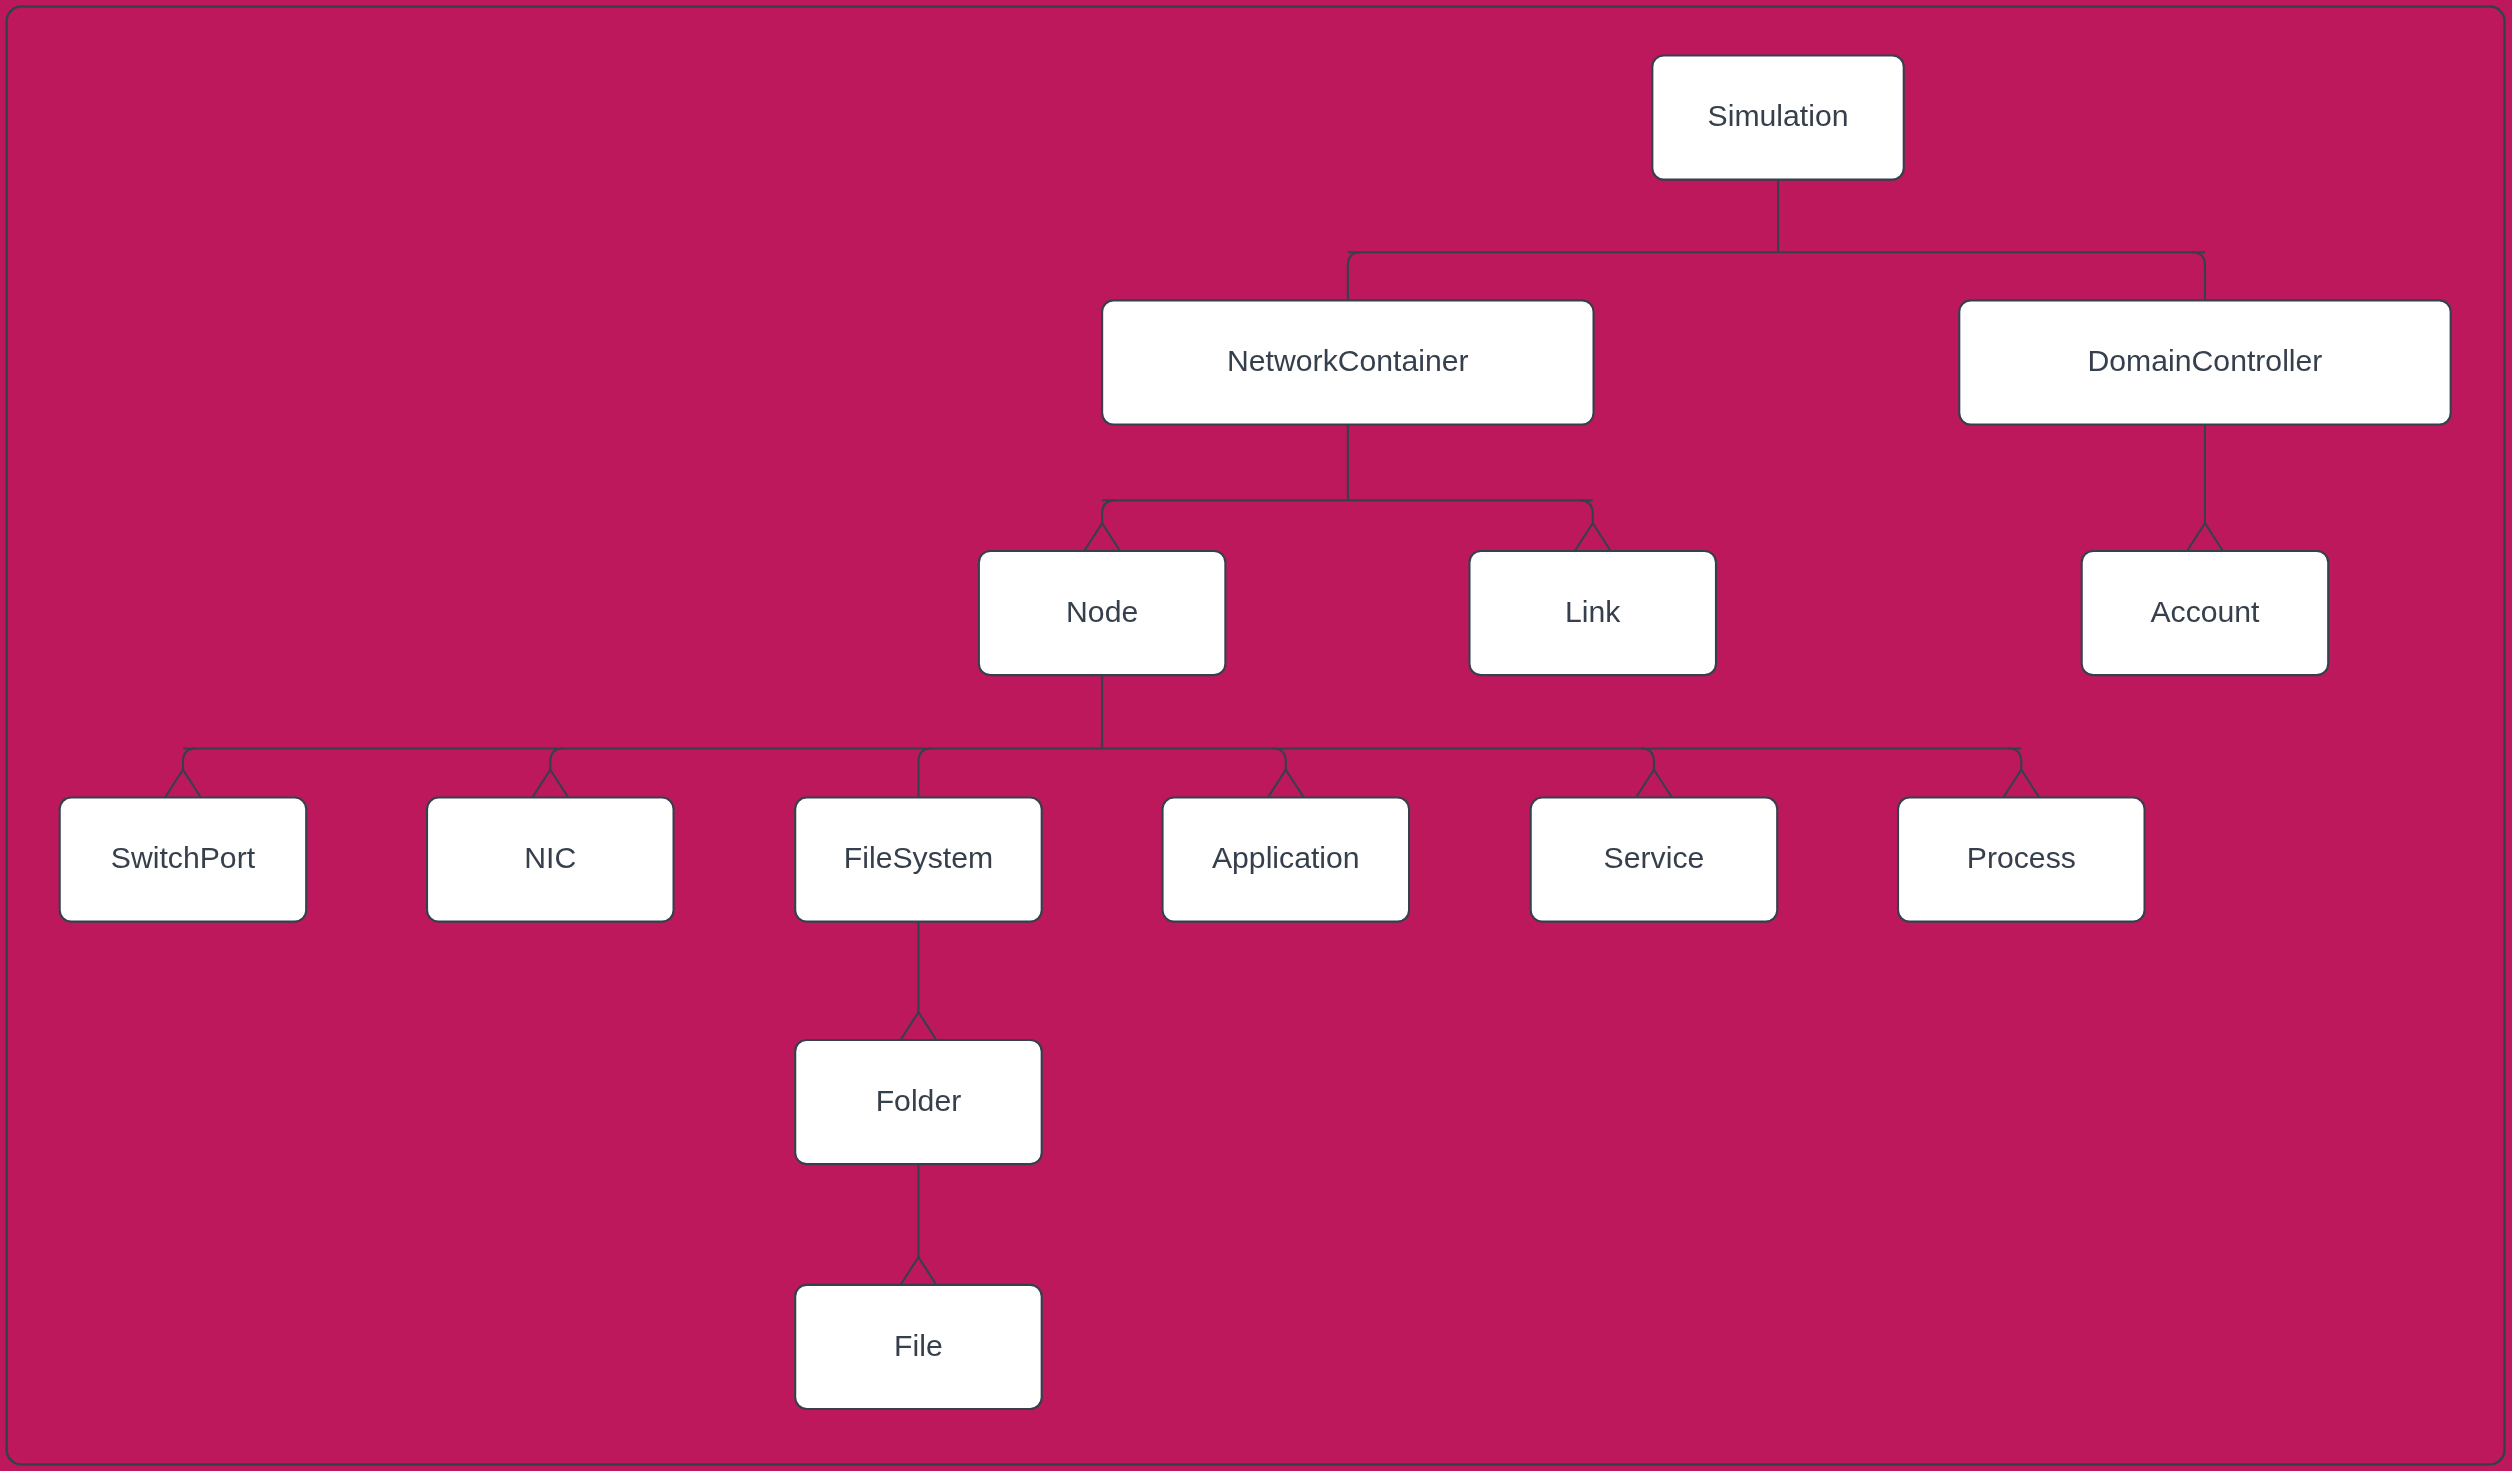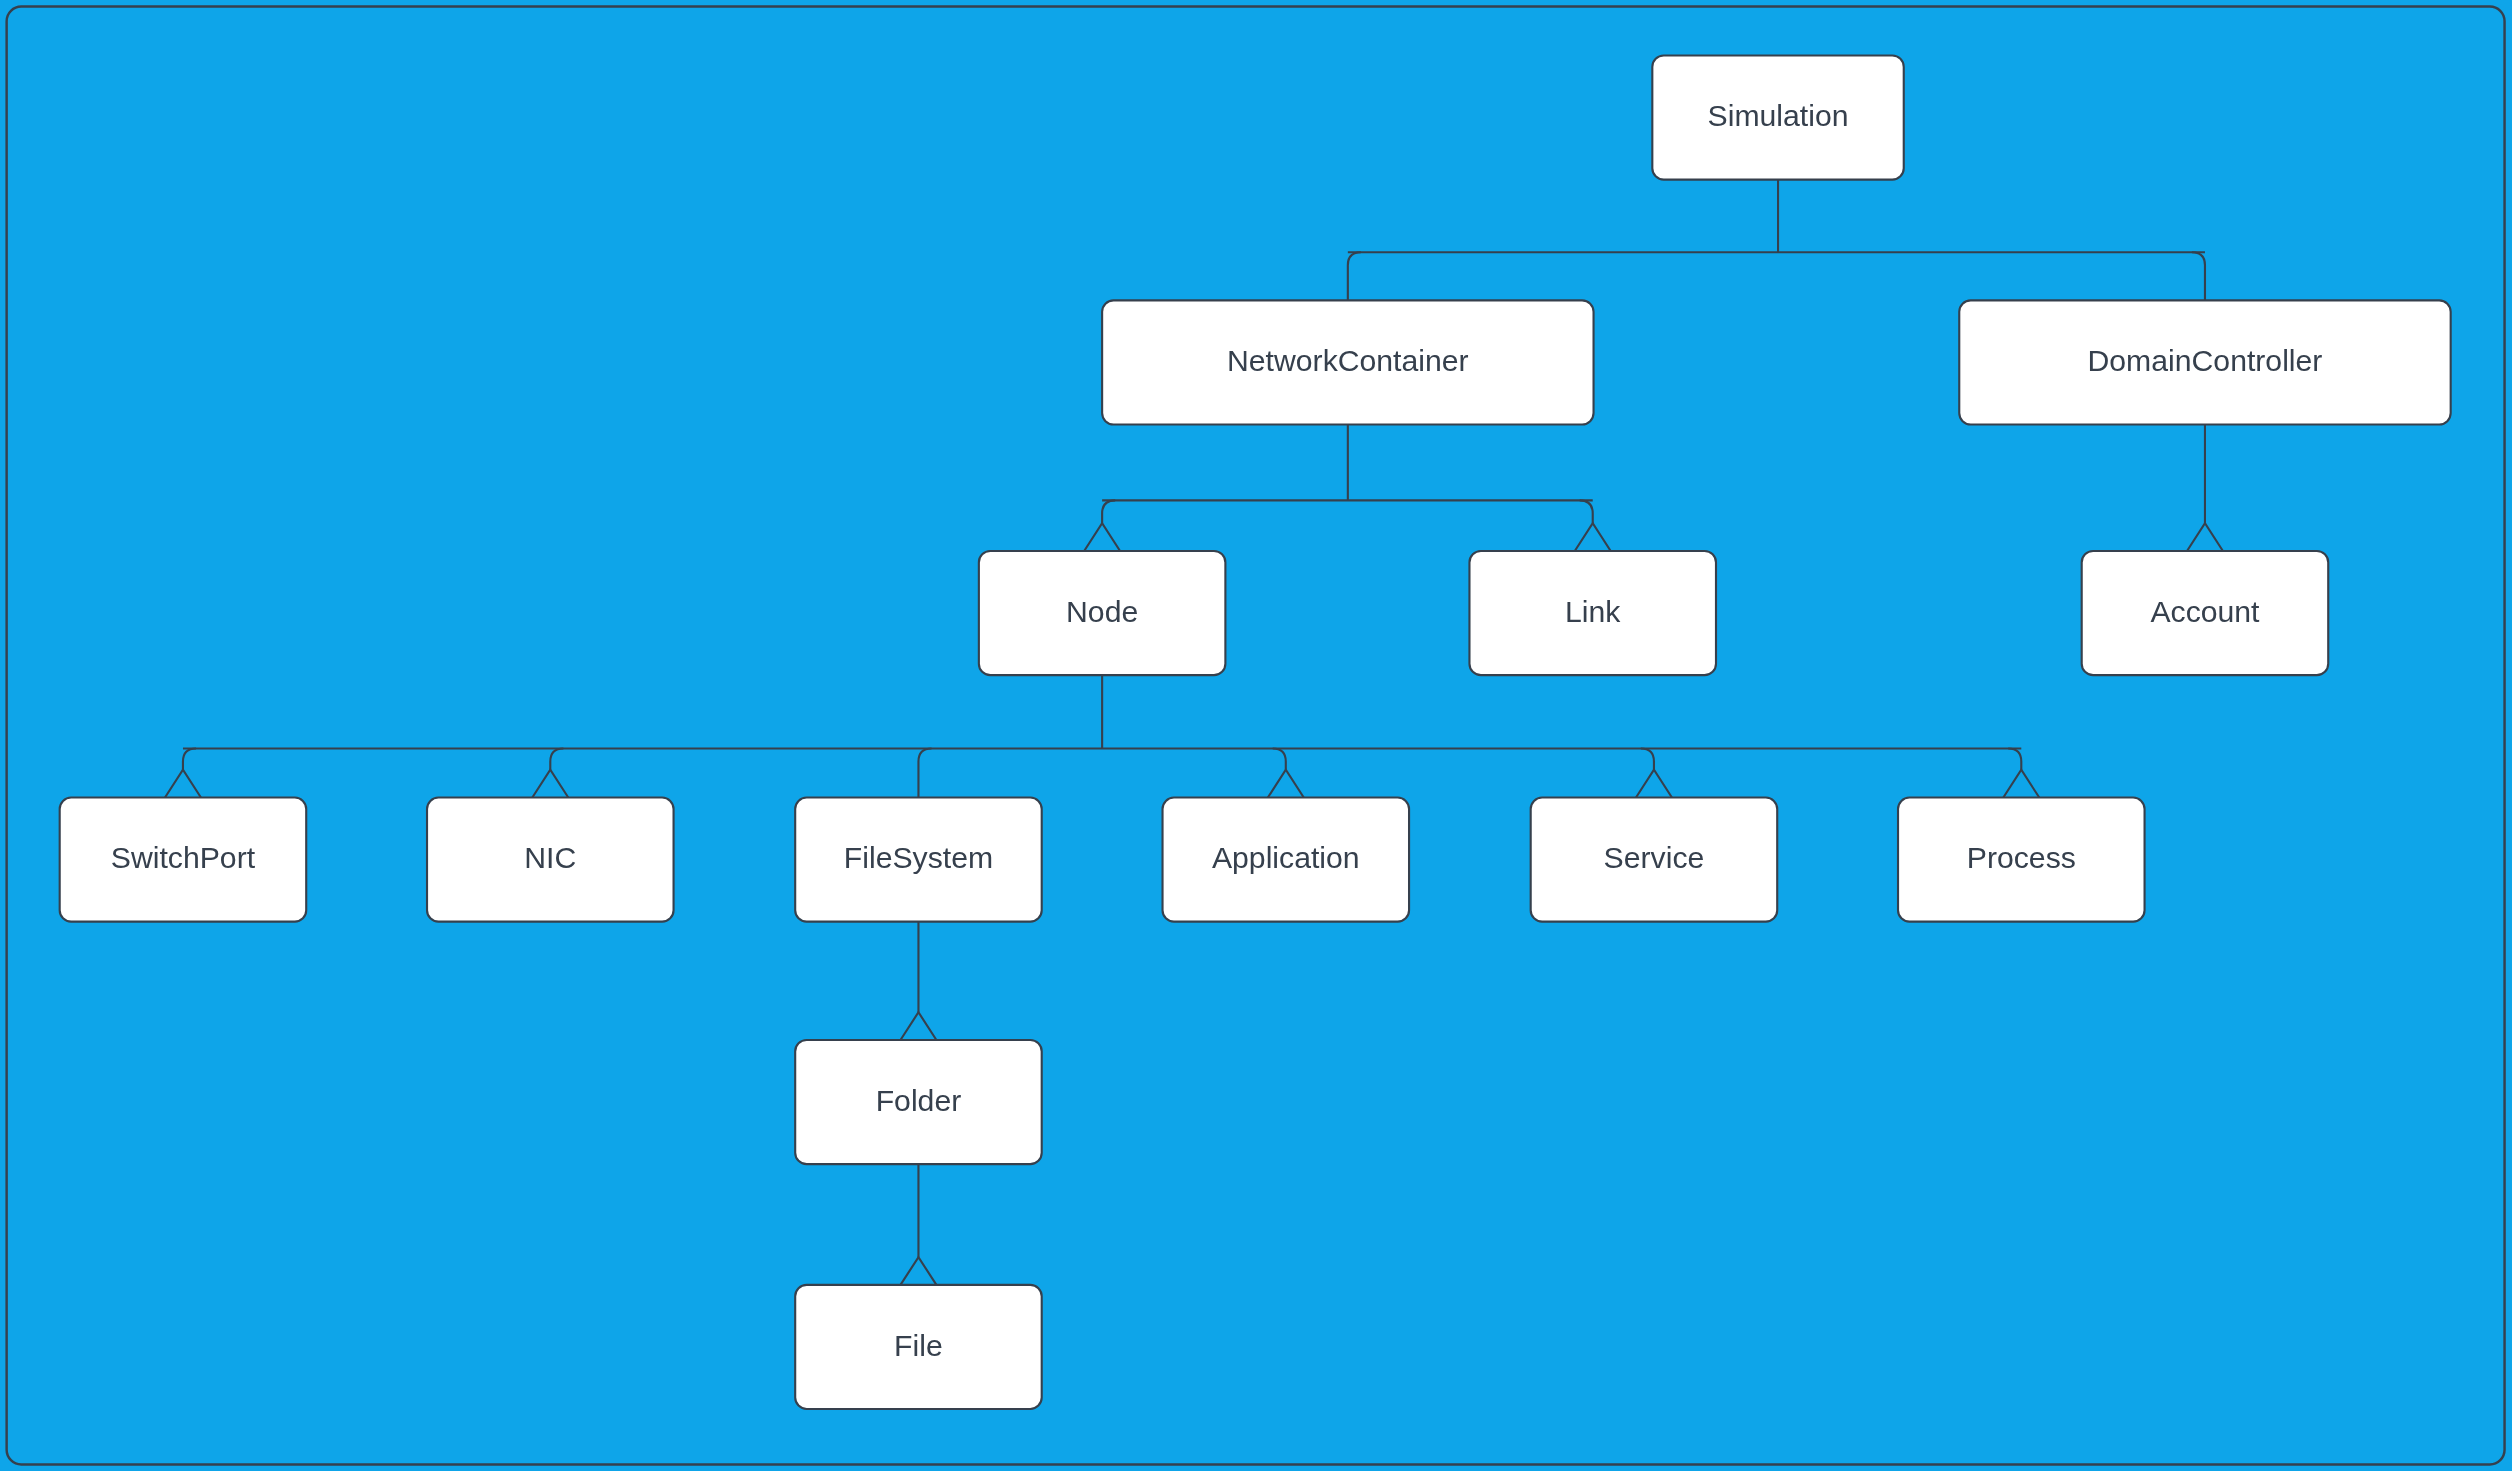--- a/index.html
+++ b/index.html
@@ -4,21 +4,21 @@
 <style>
   html, body {
     margin: 0;
     padding: 0;
     background: #ffffff;
   }
   #canvas {
     position: relative;
     width: 2512px;
     height: 1471px;
-    background: #0ea5e9;
+    background: #be185d;
     font-family: "Liberation Sans", sans-serif;
     overflow: hidden;
   }
   #diagram-svg {
     position: absolute;
     left: 0;
     top: 0;
     width: 2512px;
     height: 1471px;
   }

